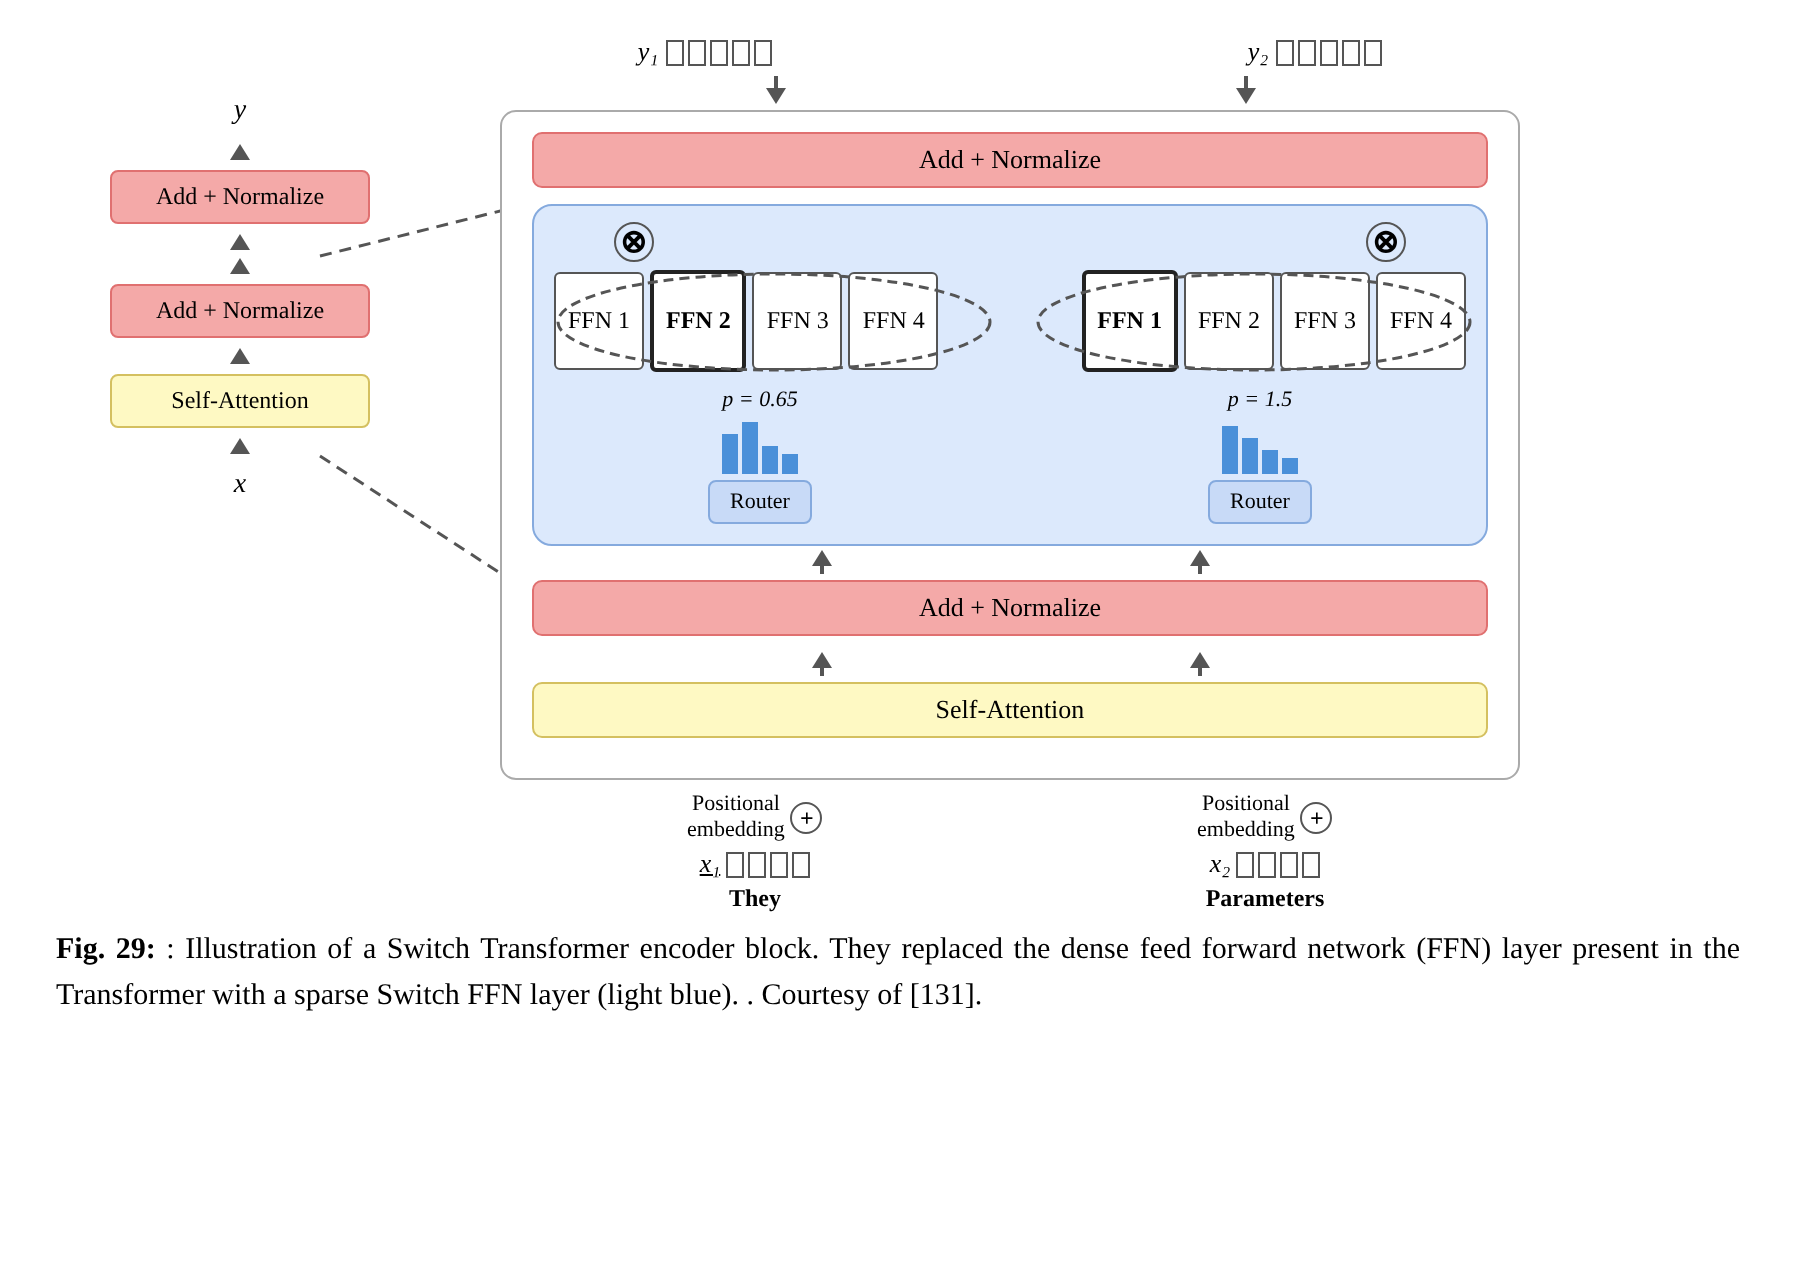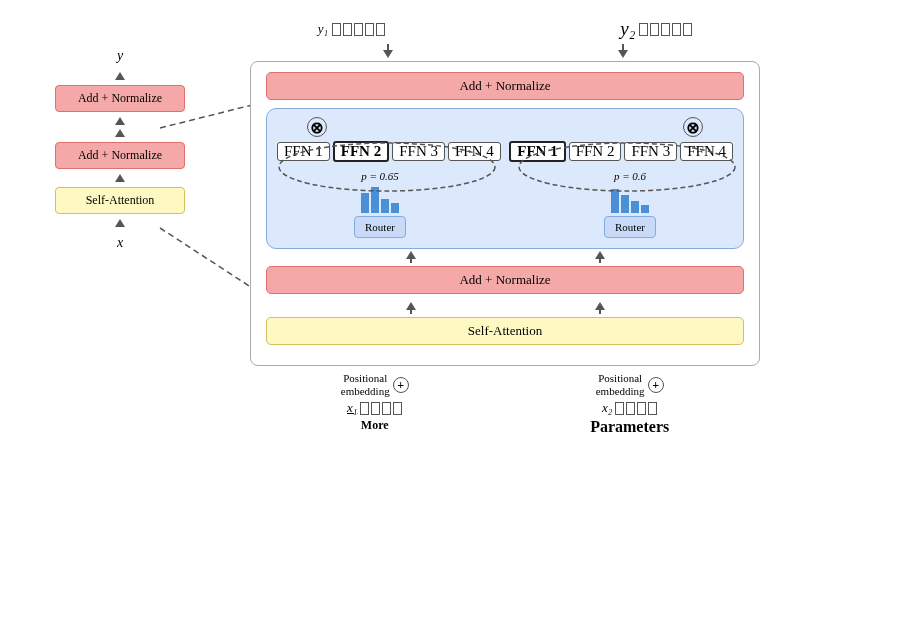--- a/index.html
+++ b/index.html
@@ -161,22 +161,22 @@
       margin-bottom: 6px;
     }
 
     .ffn-group {
       display: flex;
       gap: 3px;
       align-items: center;
     }
 
     .ffn-box {
-      padding: 0 6px;
-      font-size: 15px;
+      padding: 16px 6px;
+      font-size: 12px;
       border: 1px solid #555;
       border-radius: 3px;
       background: #fff;
     }
 
     .ffn-box.bold {
       font-weight: bold;
       background: #fff;
     }
 
@@ -342,21 +342,21 @@
           <span style="font-style:italic; font-size:13px;">y₁</span>
           <div class="grid-icon">
             <span></span>
             <span></span>
             <span></span>
             <span></span>
             <span></span>
           </div>
         </div>
         <div class="y-grid-label" style="margin-left:100px;">
-          <span style="font-style:italic; font-size:19px;">y₂</span>
+          <span style="font-style:italic; font-size:13px;">y₂</span>
           <div class="grid-icon">
             <span></span>
             <span></span>
             <span></span>
             <span></span>
             <span></span>
           </div>
         </div>
       </div>
 
@@ -411,21 +411,21 @@
                 <div class="bar" style="height:20px;"></div>
                 <div class="bar" style="height:26px;"></div>
                 <div class="bar" style="height:14px;"></div>
                 <div class="bar" style="height:10px;"></div>
               </div>
               <div class="router-box">Router</div>
             </div>
 
             <div class="router-section">
               <div style="display:flex; align-items:baseline; gap:4px;">
-                <span class="p-label">p = 0.6</span>
+                <span class="p-label">p = 1.5</span>
               </div>
               <div class="bar-chart">
                 <div class="bar" style="height:24px;"></div>
                 <div class="bar" style="height:18px;"></div>
                 <div class="bar" style="height:12px;"></div>
                 <div class="bar" style="height:8px;"></div>
               </div>
               <div class="router-box">Router</div>
             </div>
           </div>
@@ -467,37 +467,40 @@
           </div>
           <div style="display:flex; align-items:center; gap:3px; margin-top:2px;text-decoration:underline;">
             <span style="font-style:italic; font-size:13px;">x₁</span>
             <div class="grid-icon">
               <span></span>
               <span></span>
               <span></span>
               <span></span>
             </div>
           </div>
-          <div class="caption" style="font-size:12px; font-weight:bold;">More</div>
+          <div class="caption" style="font-size:12px; font-weight:bold;">They</div>
         </div>
 
         <div class="x-grid-label">
           <div class="pos-emb-row">
             <span style="font-size:11px; text-align:center; line-height:1.2;">Positional<br>embedding</span>
             <div class="plus-circle">+</div>
           </div>
           <div style="display:flex; align-items:center; gap:3px; margin-top:2px;">
             <span style="font-style:italic; font-size:13px;">x₂</span>
             <div class="grid-icon">
               <span></span>
               <span></span>
               <span></span>
               <span></span>
             </div>
           </div>
-          <div class="caption" style="font-size:16px; font-weight:bold;">Parameters</div>
+          <div class="caption" style="font-size:12px; font-weight:bold;">Parameters</div>
         </div>
       </div>
 
     </div>
   </div>
 
+  <div class="caption-text">
+    <span style="font-weight:bold;">Fig. 29:</span><span> : Illustration of a Switch Transformer encoder block. They replaced the dense feed forward network (FFN) layer present in the Transformer with a sparse Switch FFN layer (light blue). . Courtesy of [131].</span>
+  </div>
 </div>
 
 </body></html>

